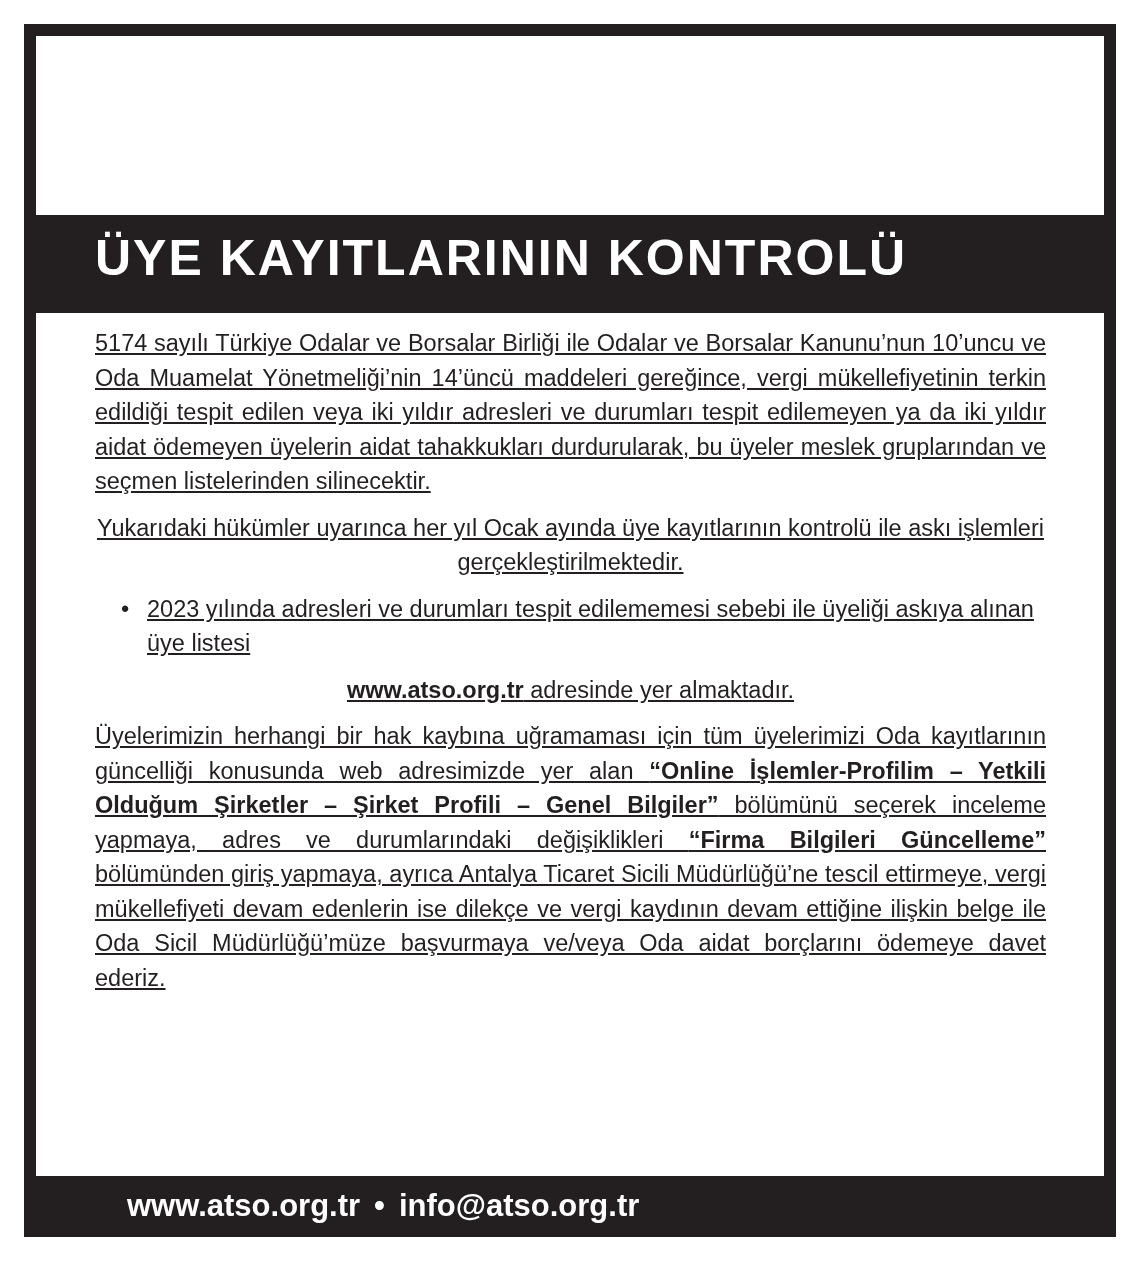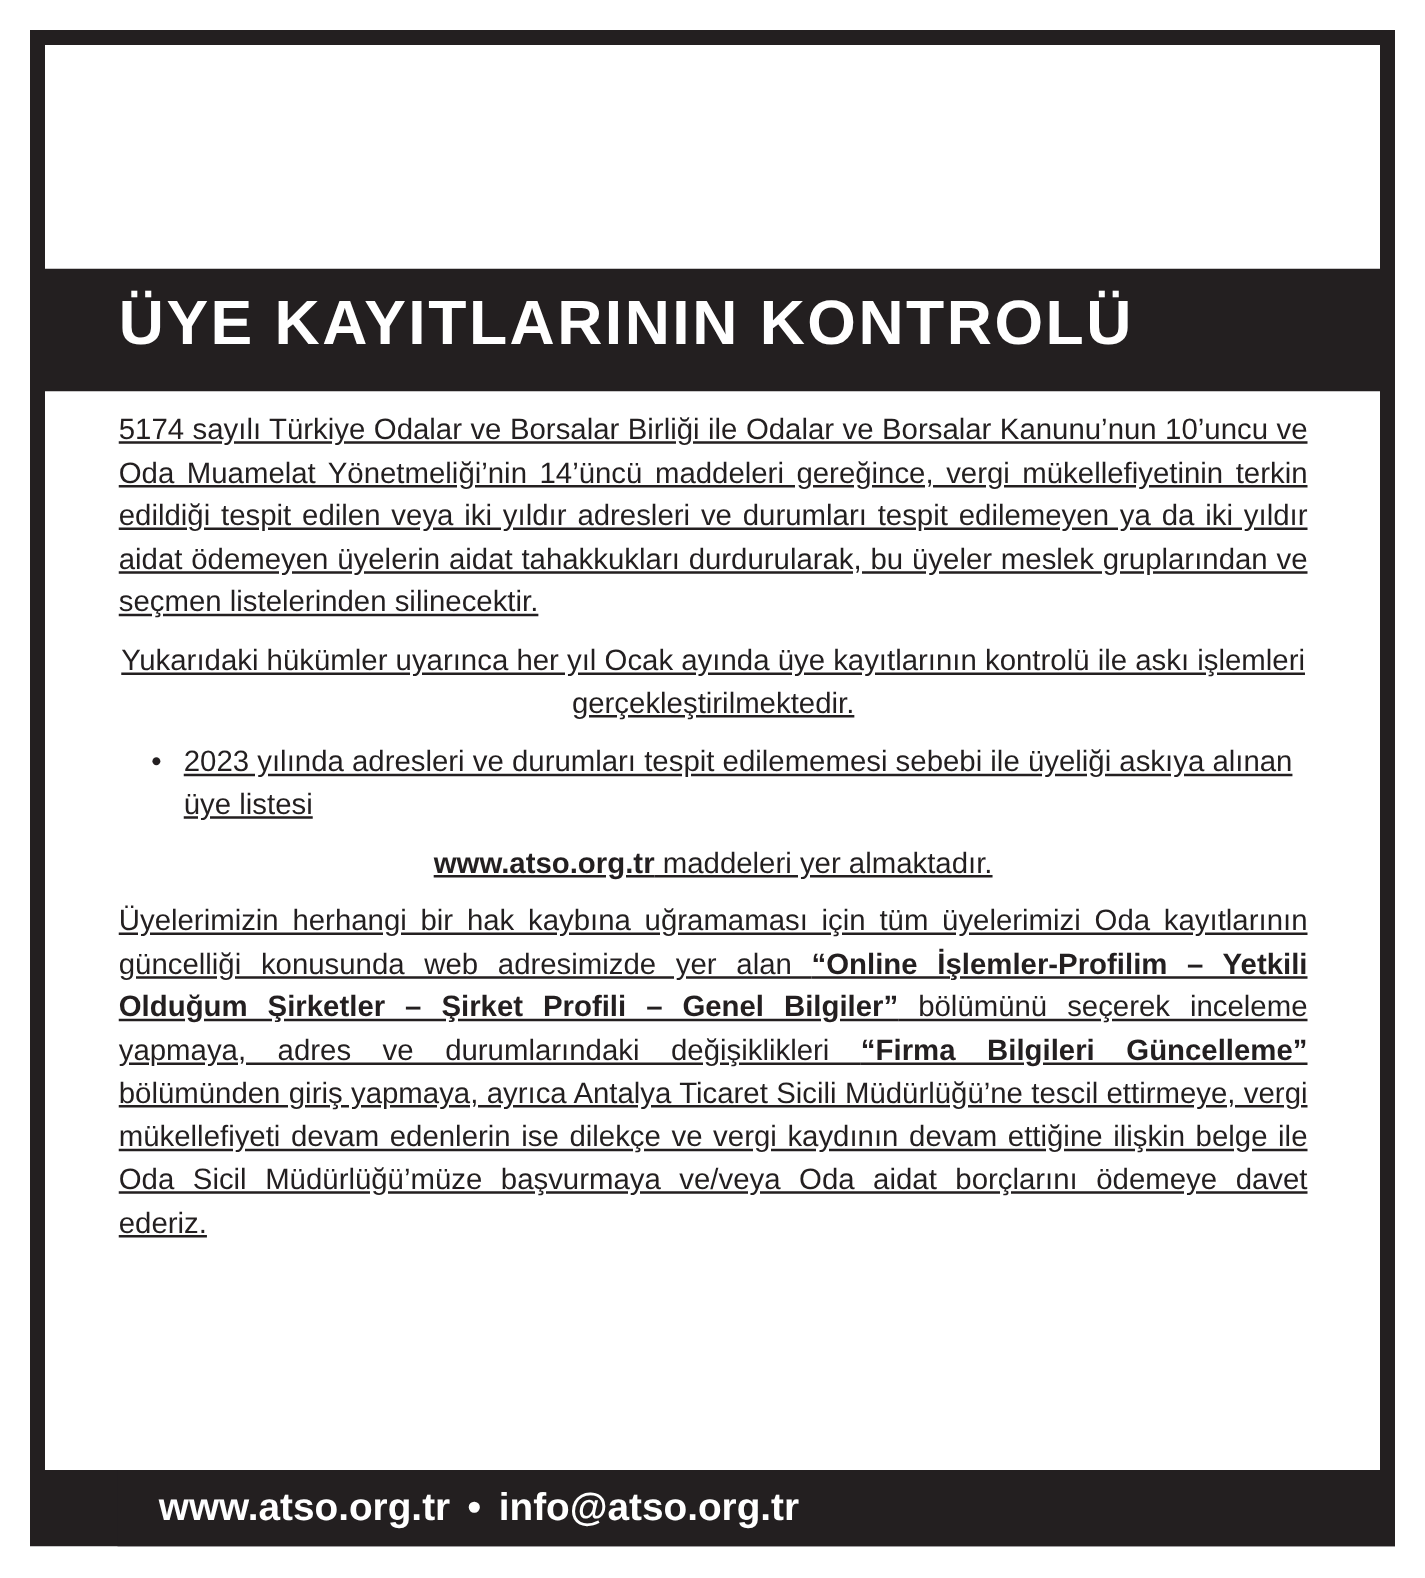--- a/index.html
+++ b/index.html
@@ -36,21 +36,21 @@
     <div class="body">
       <p>5174 sayılı Türkiye Odalar ve Borsalar Birliği ile Odalar ve Borsalar Kanunu’nun 10’uncu ve Oda Muamelat Yönetmeliği’nin 14’üncü maddeleri gereğince, vergi mükellefiyetinin terkin edildiği tespit edilen veya iki yıldır adresleri ve durumları tespit edilemeyen ya da iki yıldır aidat ödemeyen üyelerin aidat tahakkukları durdurularak, bu üyeler meslek gruplarından ve seçmen listelerinden silinecektir.</p>
       <p class="last-left">Yukarıdaki hükümler uyarınca her yıl Ocak ayında üye kayıtlarının kontrolü ile askı işlemleri gerçekleştirilmektedir.</p>
       <ul class="bullet-list">
         <li>
           <span class="dot">•</span>
           <span>2023 yılında adresleri ve durumları tespit edilememesi sebebi ile üyeliği askıya alınan üye listesi</span>
         </li>
       </ul>
       <p class="last-left">
-        <b>www.atso.org.tr</b><span> maddeleri yer almaktadır.</span>
+        <b>www.atso.org.tr</b><span> adresinde yer almaktadır.</span>
       </p>
       <p>
         <span>Üyelerimizin herhangi bir hak kaybına uğramaması için tüm üyelerimizi Oda kayıtlarının güncelliği konusunda web adresimizde yer alan </span><b>“Online İşlemler-Profilim – Yetkili Olduğum Şirketler – Şirket Profili – Genel Bilgiler”</b><span> bölümünü seçerek inceleme yapmaya, adres ve durumlarındaki değişiklikleri </span><b>“Firma Bilgileri Güncelleme”</b><span> bölümünden giriş yapmaya, ayrıca Antalya Ticaret Sicili Müdürlüğü’ne tescil ettirmeye, vergi mükellefiyeti devam edenlerin ise dilekçe ve vergi kaydının devam ettiğine ilişkin belge ile Oda Sicil Müdürlüğü’müze başvurmaya ve/veya Oda aidat borçlarını ödemeye davet ederiz.</span>
       </p>
     </div>
 
   </div>
 
   <div class="footer">
     <div class="footer-text">

